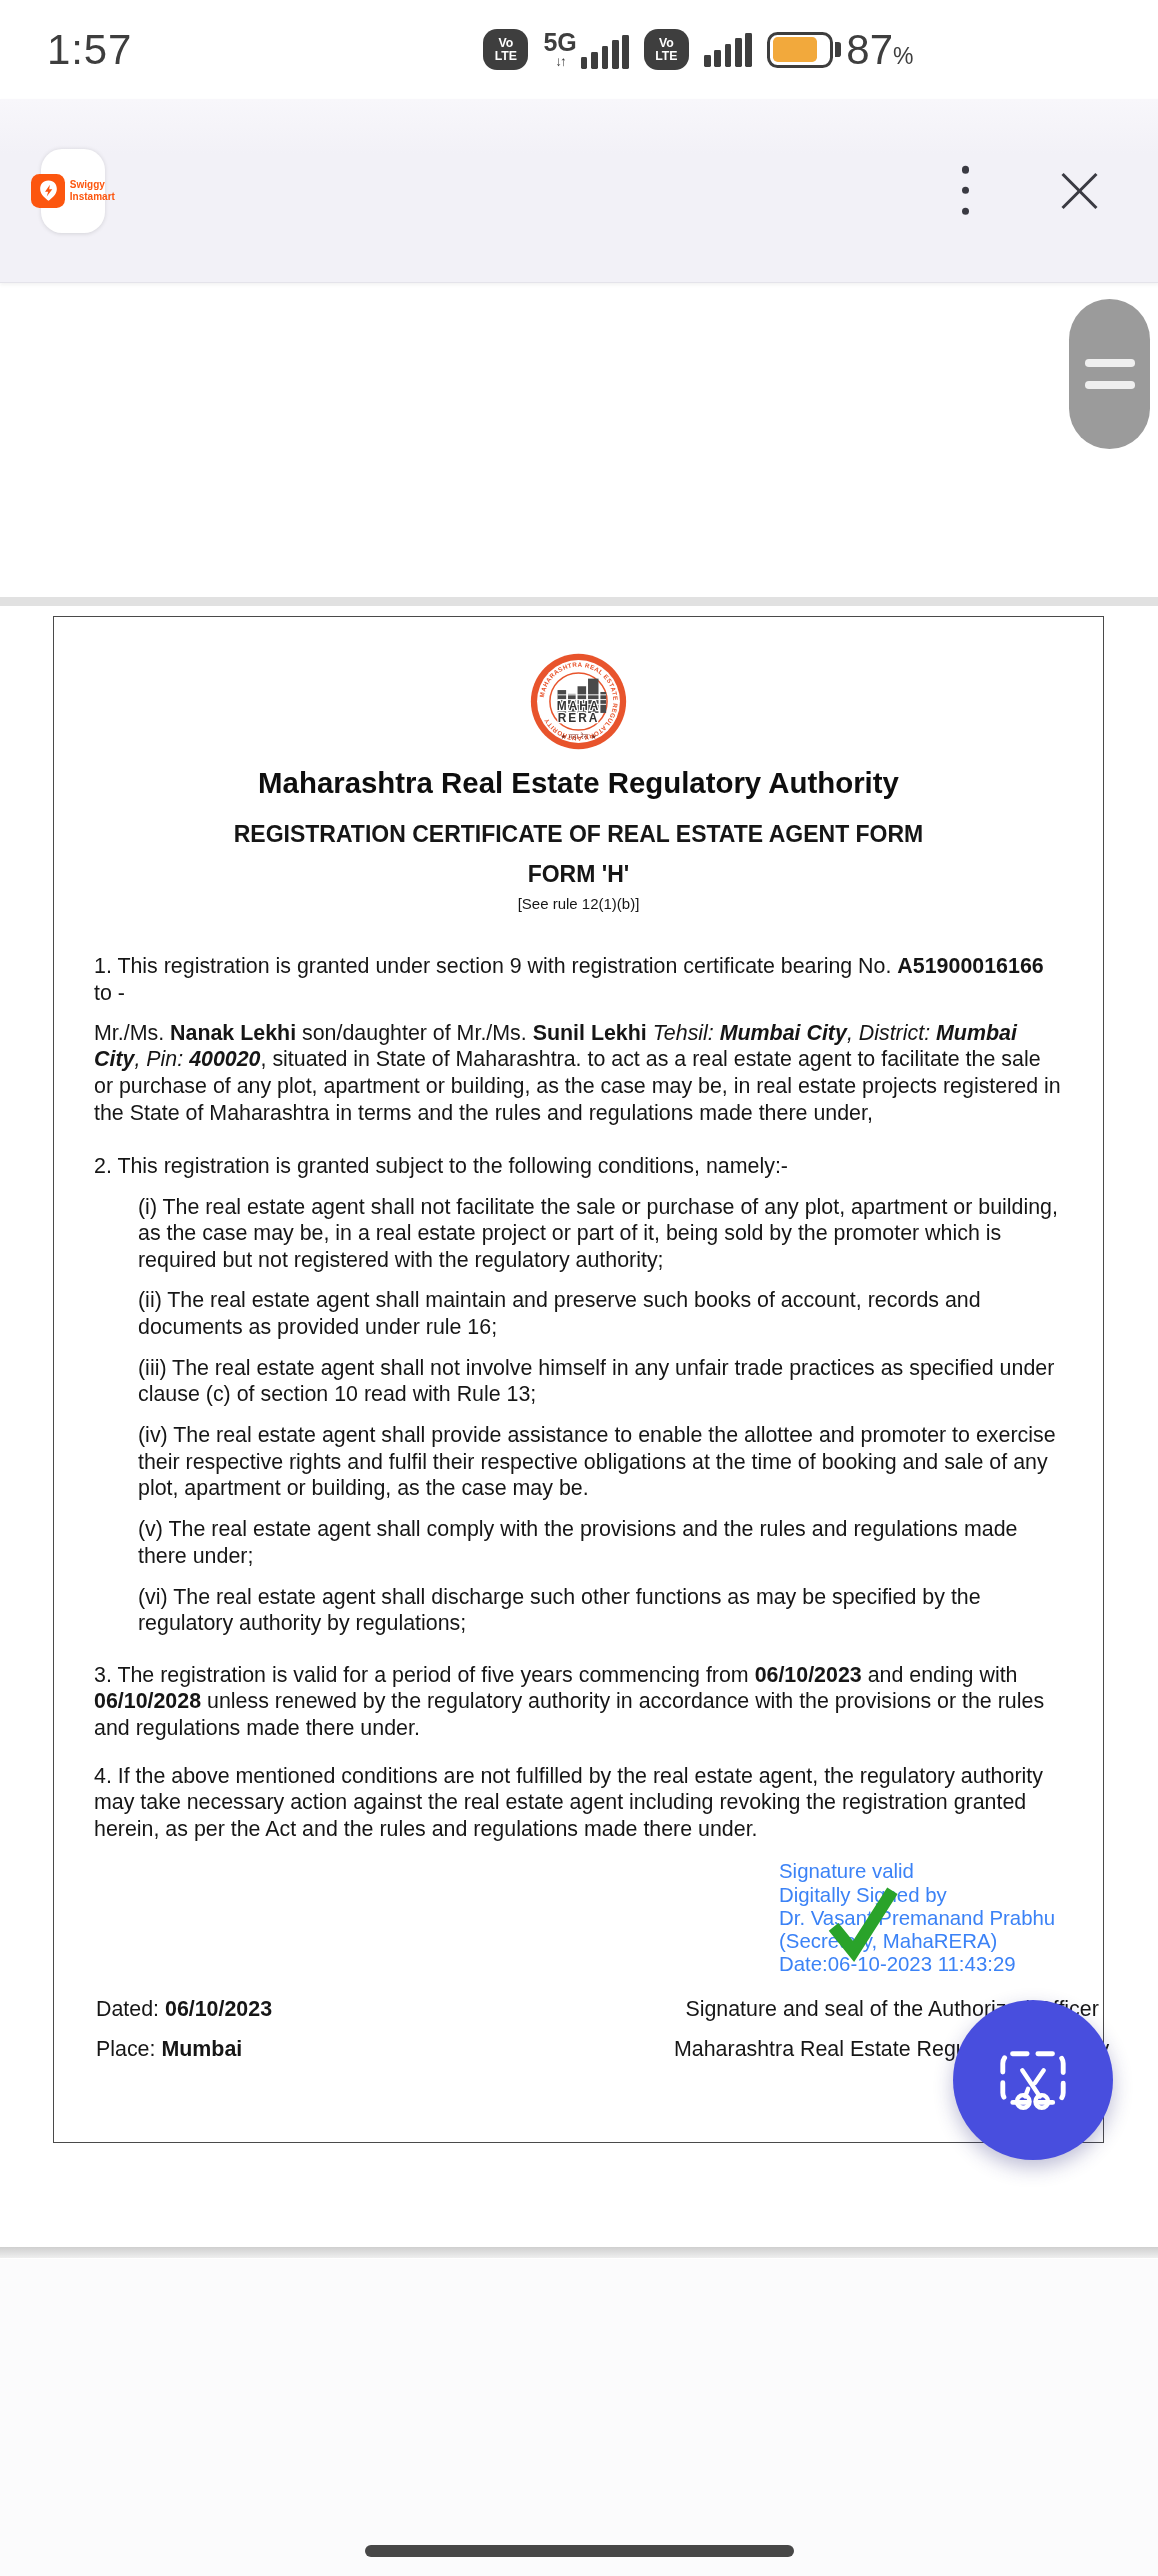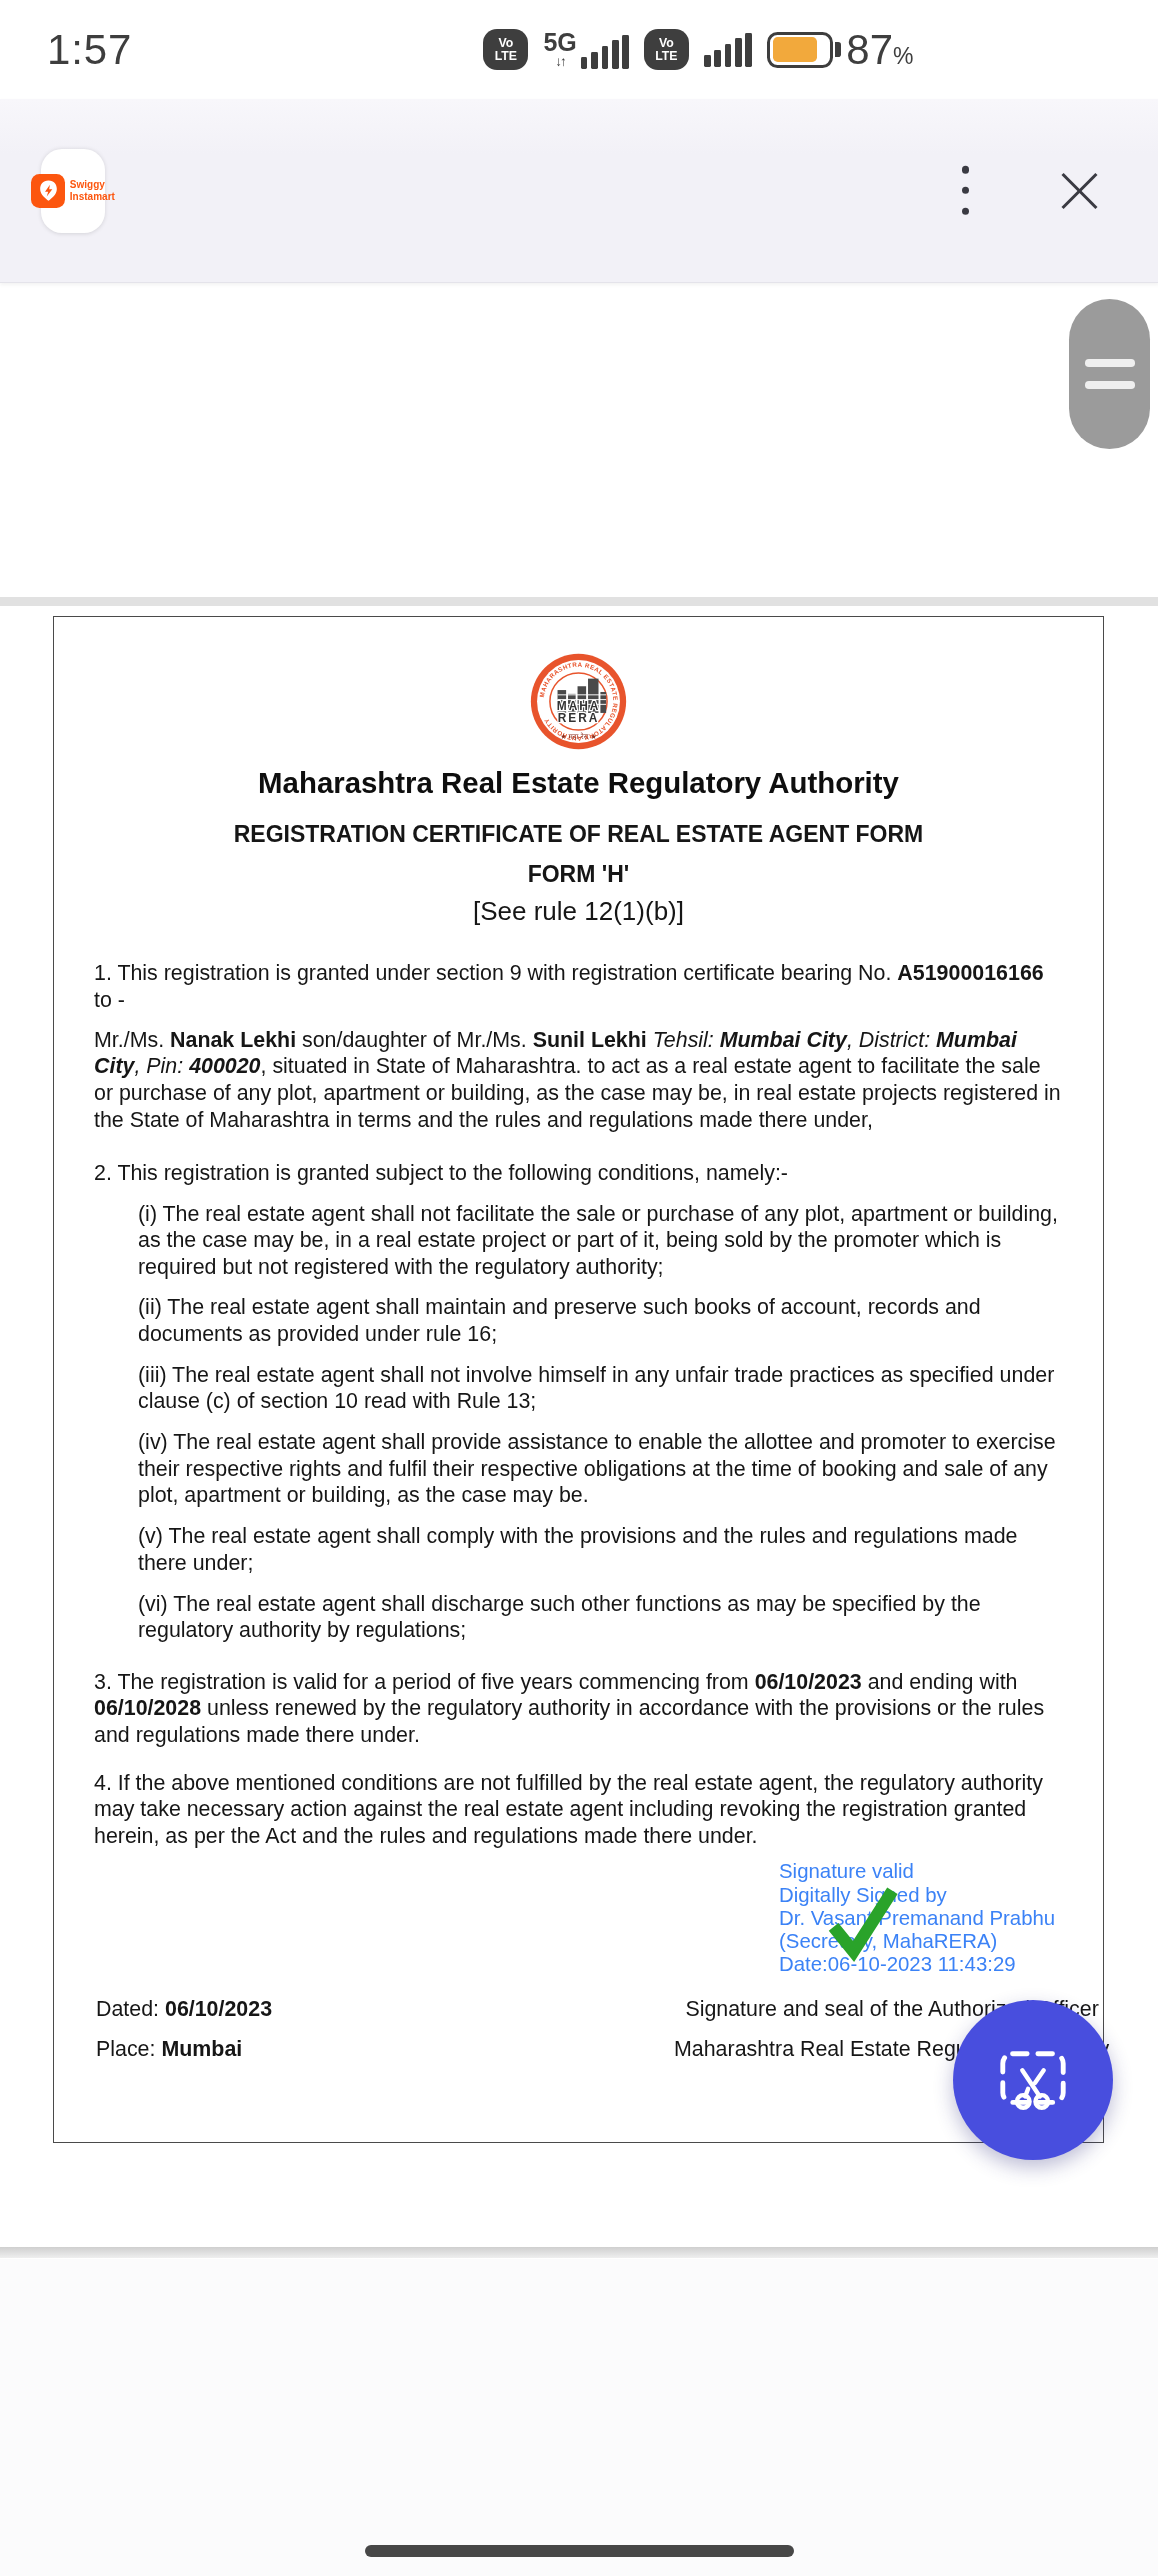--- a/index.html
+++ b/index.html
@@ -62,21 +62,21 @@
   .below-area{position:absolute;top:2259px;left:0;width:1159px;height:317px;background:#fbfbfc;}
 
   
   .doc-border{position:absolute;left:53px;top:616px;width:1051px;height:1527px;
     border:1.9px solid #4a4a4a;box-sizing:border-box;padding:0 40px;background:#fff;
     font-size:21.4px;line-height:26.6px;color:#161616;}
   .logo-wrap{text-align:center;margin-top:34px;line-height:0;}
   .authority-title{text-align:center;font-size:29.4px;font-weight:bold;line-height:36px;margin-top:13.3px;color:#0e0e0e;}
   .cert-title{text-align:center;font-size:23px;font-weight:bold;line-height:28.5px;margin-top:19px;}
   .form-title{text-align:center;font-size:23px;font-weight:bold;line-height:28.5px;margin-top:11.4px;}
-  .rule-ref{text-align:center;font-size:26px;line-height:26.6px;margin-top:9px;}
+  .rule-ref{text-align:center;font-size:15px;line-height:26.6px;margin-top:2px;}
   .para1{margin-top:36px;}
   .para-agent{margin-top:13.3px;}
   .para2{margin-top:26.6px;}
   .condition{margin-top:14.2px;padding-left:44px;}
   .para3{margin-top:25px;}
   .para4{margin-top:21px;}
 
   .sig-block{position:absolute;left:725px;top:1241px;width:351px;font-size:20.4px;color:#3b82f6;}
   .sig-valid{line-height:26px;}
   .sig-line{line-height:23px;}

